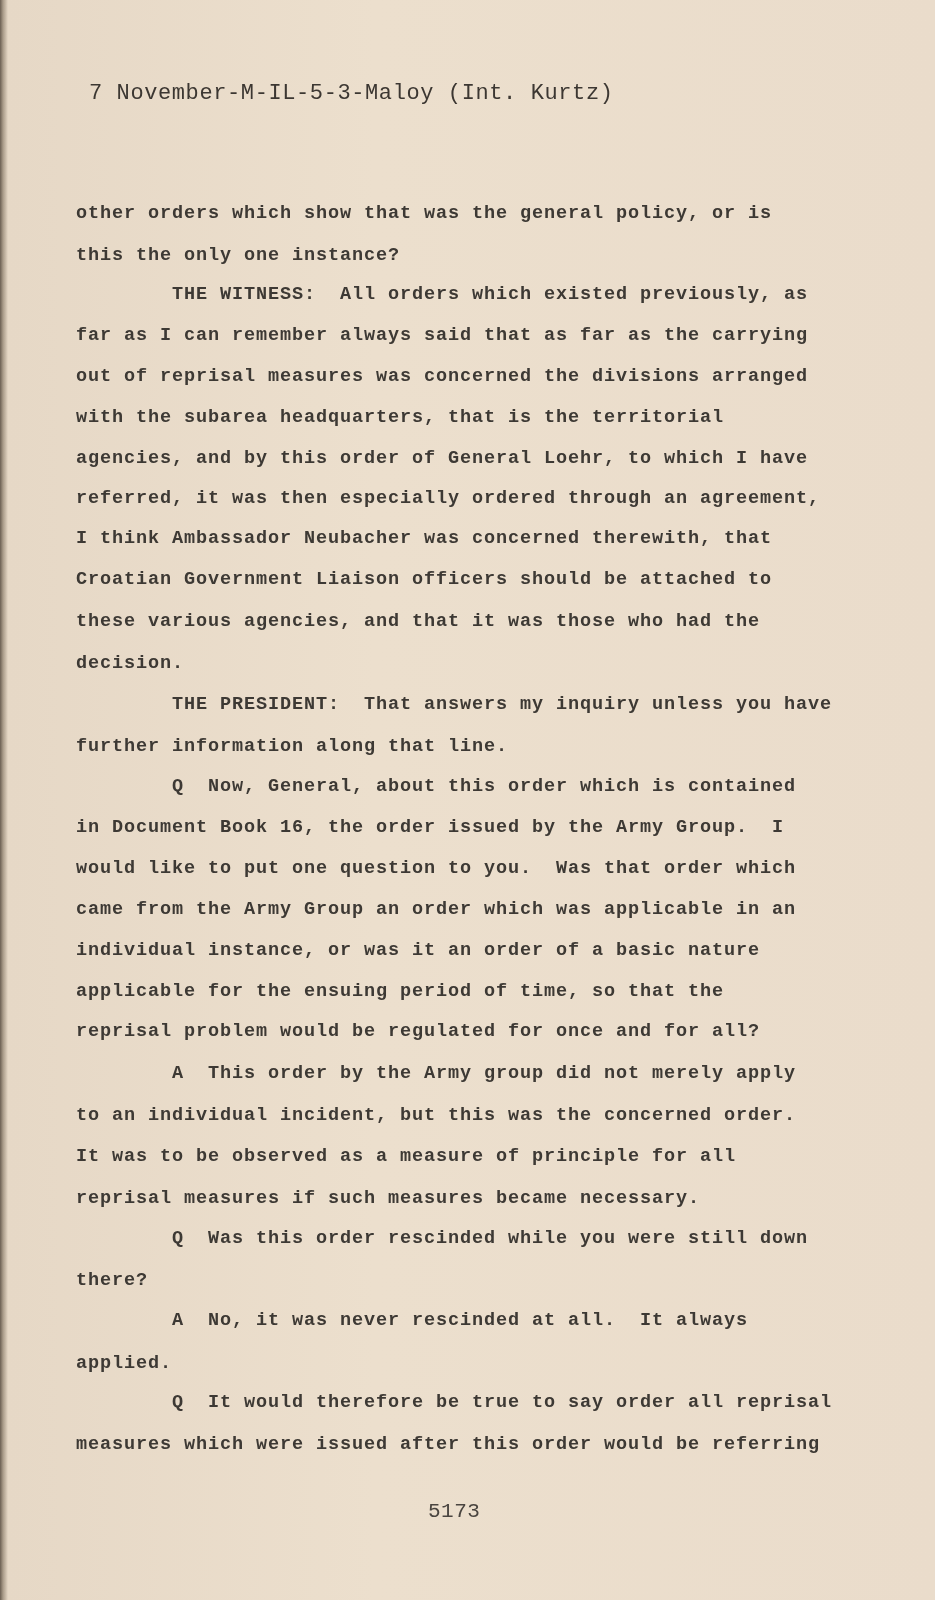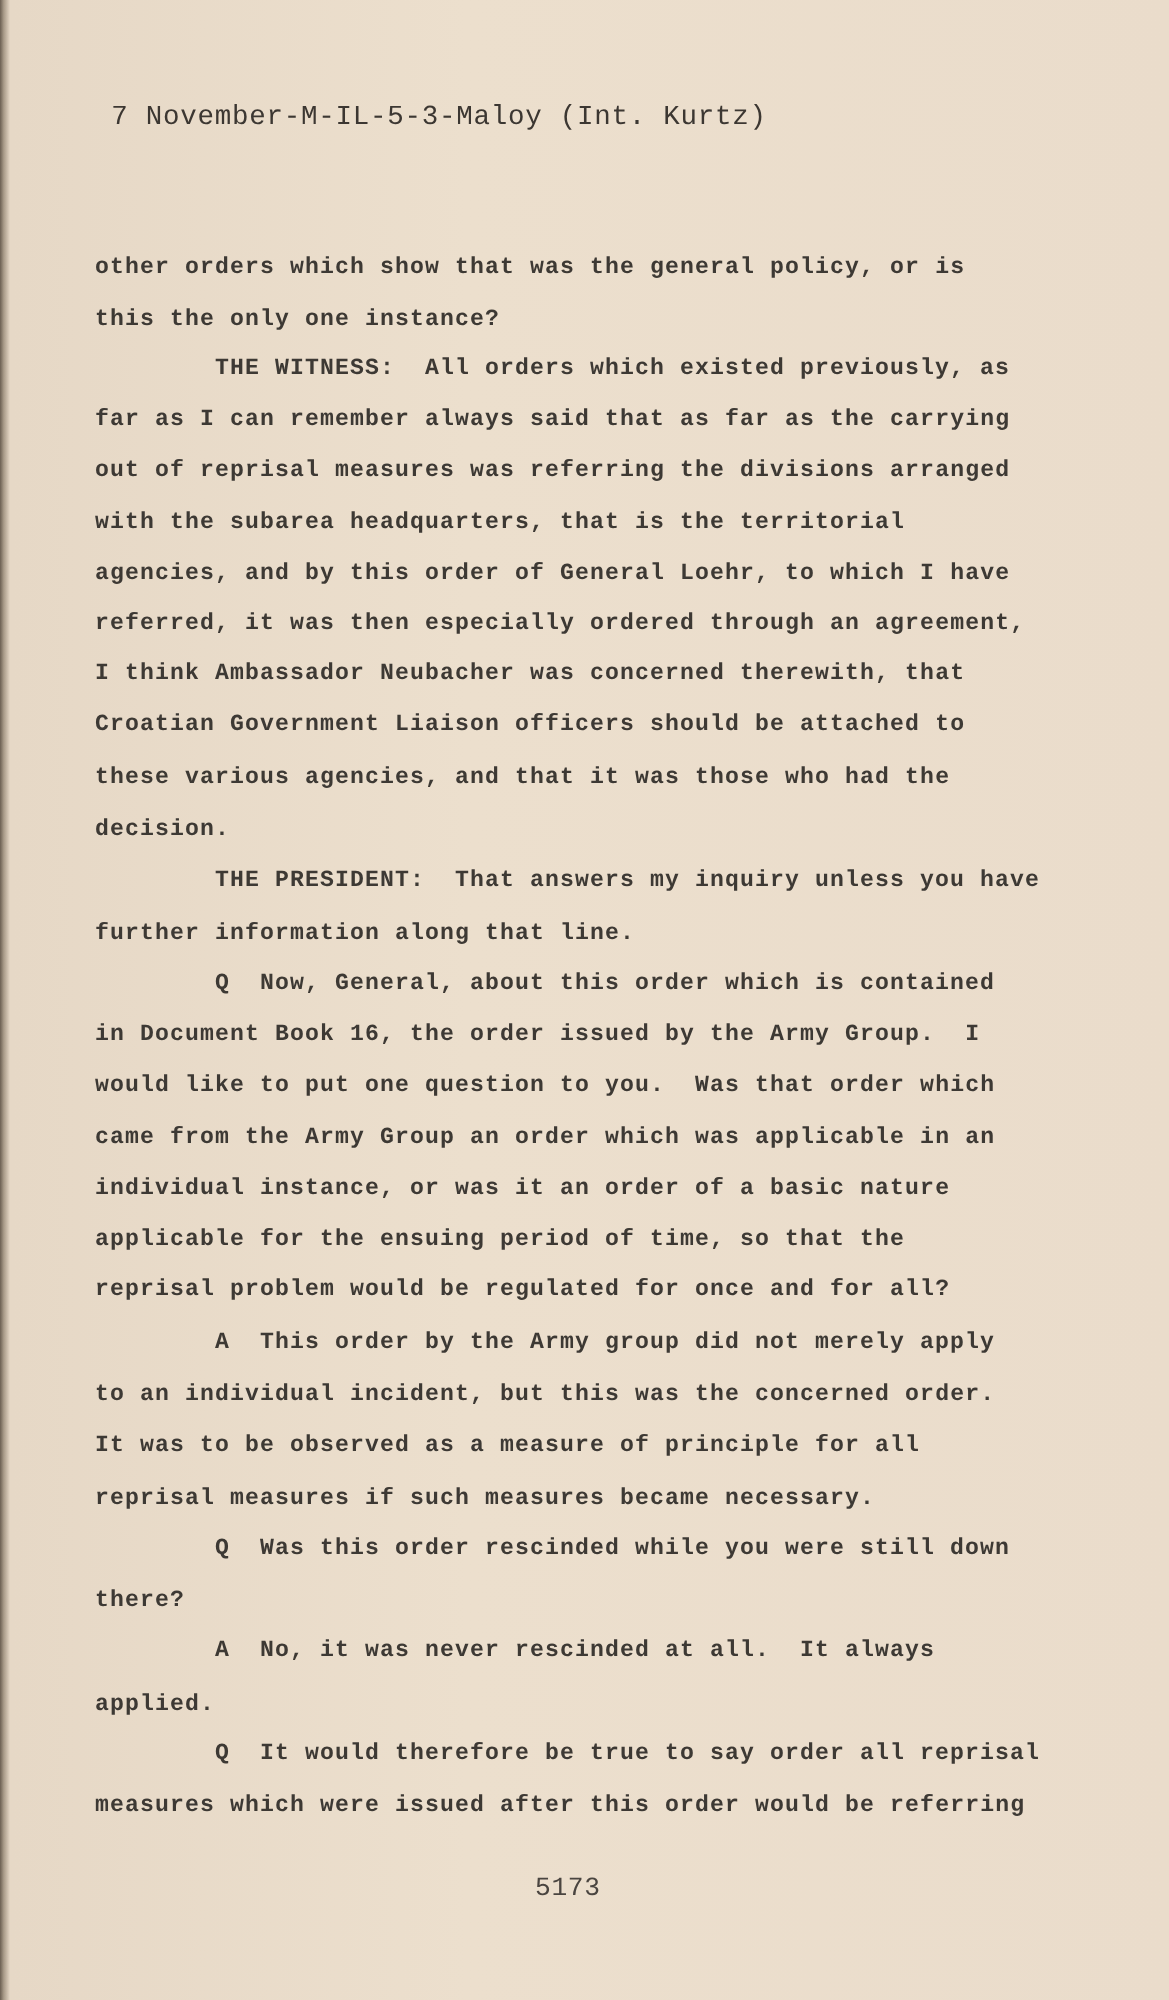--- a/index.html
+++ b/index.html
@@ -37,21 +37,21 @@
 <div class="page">
   <div class="header">
     <div>7 November-M-IL-5-3-Maloy (Int. Kurtz)</div>
   </div>
 
   <div>
     <div class="line" style="top:203px">other orders which show that was the general policy, or is</div>
     <div class="line" style="top:245px">this the only one instance?</div>
     <div class="line indent" style="top:284px">THE WITNESS:  All orders which existed previously, as</div>
     <div class="line" style="top:325px">far as I can remember always said that as far as the carrying</div>
-    <div class="line" style="top:366px">out of reprisal measures was referring the divisions arranged</div>
+    <div class="line" style="top:366px">out of reprisal measures was concerned the divisions arranged</div>
     <div class="line" style="top:407px">with the subarea headquarters, that is the territorial</div>
     <div class="line" style="top:448px">agencies, and by this order of General Loehr, to which I have</div>
     <div class="line" style="top:488px">referred, it was then especially ordered through an agreement,</div>
     <div class="line" style="top:528px">I think Ambassador Neubacher was concerned therewith, that</div>
     <div class="line" style="top:569px">Croatian Government Liaison officers should be attached to</div>
     <div class="line" style="top:611px">these various agencies, and that it was those who had the</div>
     <div class="line" style="top:653px">decision.</div>
     <div class="line indent" style="top:694px">THE PRESIDENT:  That answers my inquiry unless you have</div>
     <div class="line" style="top:736px">further information along that line.</div>
     <div class="line indent" style="top:776px">Q  Now, General, about this order which is contained</div>

